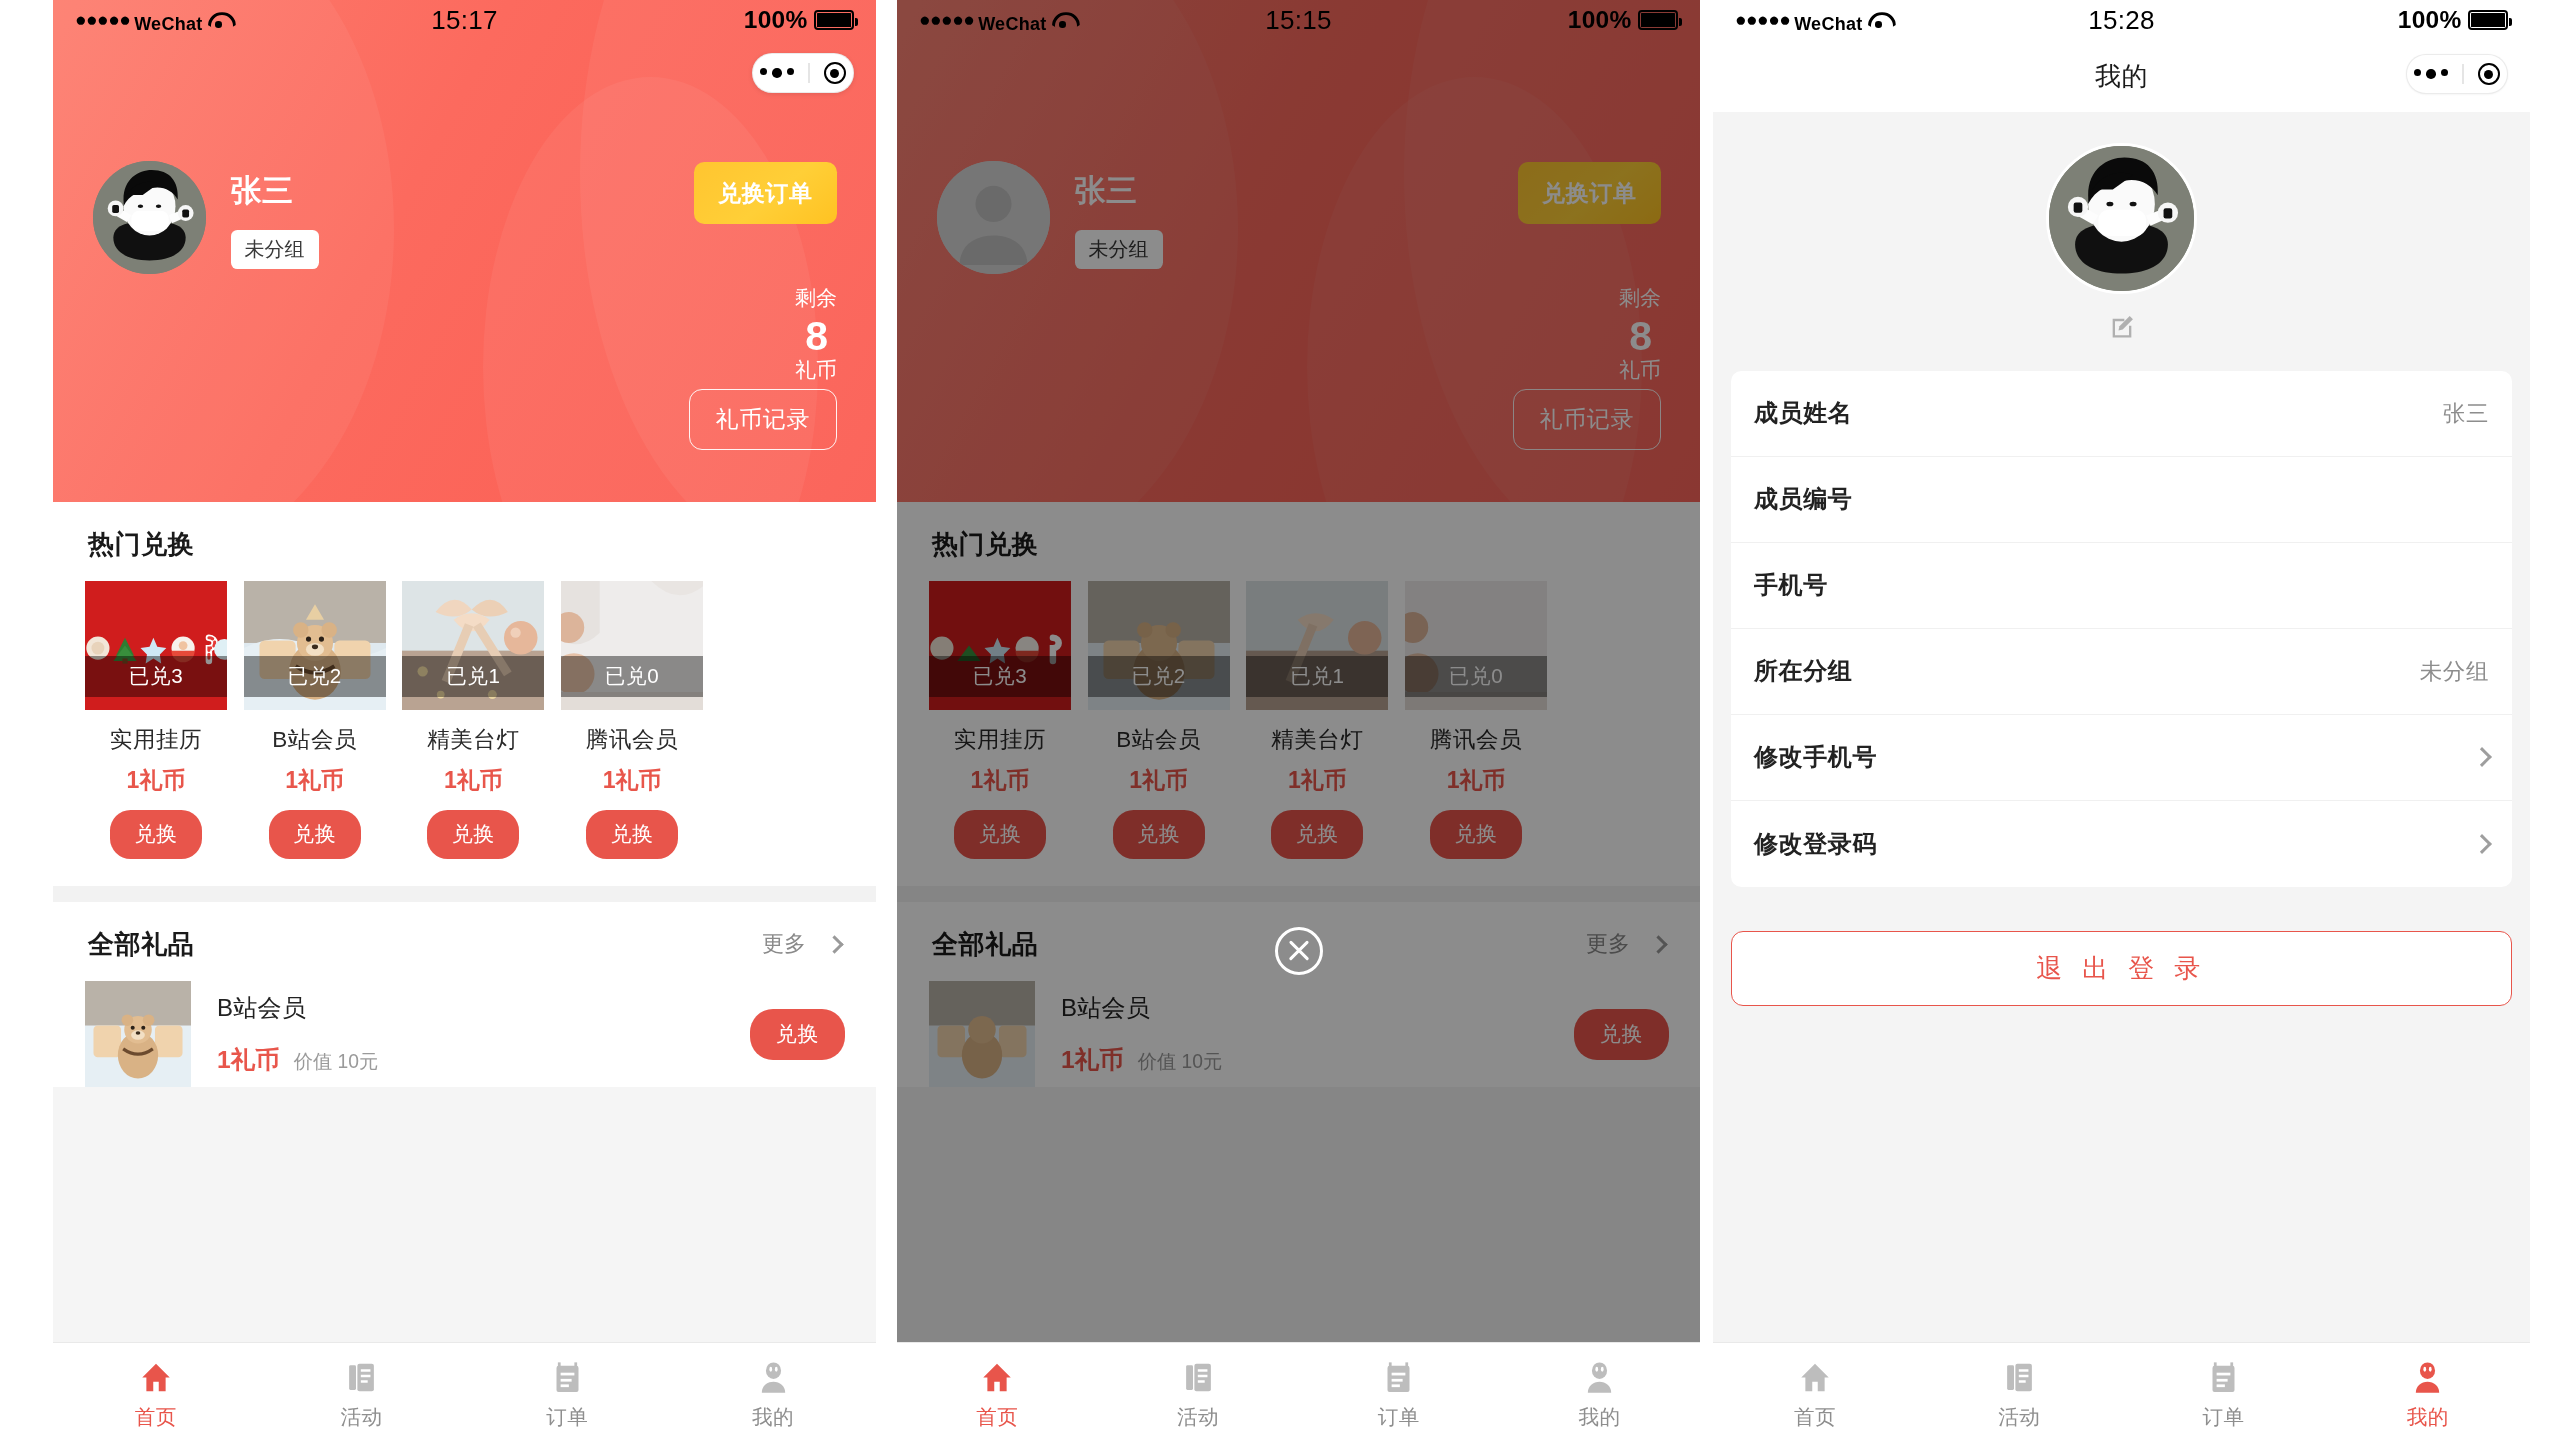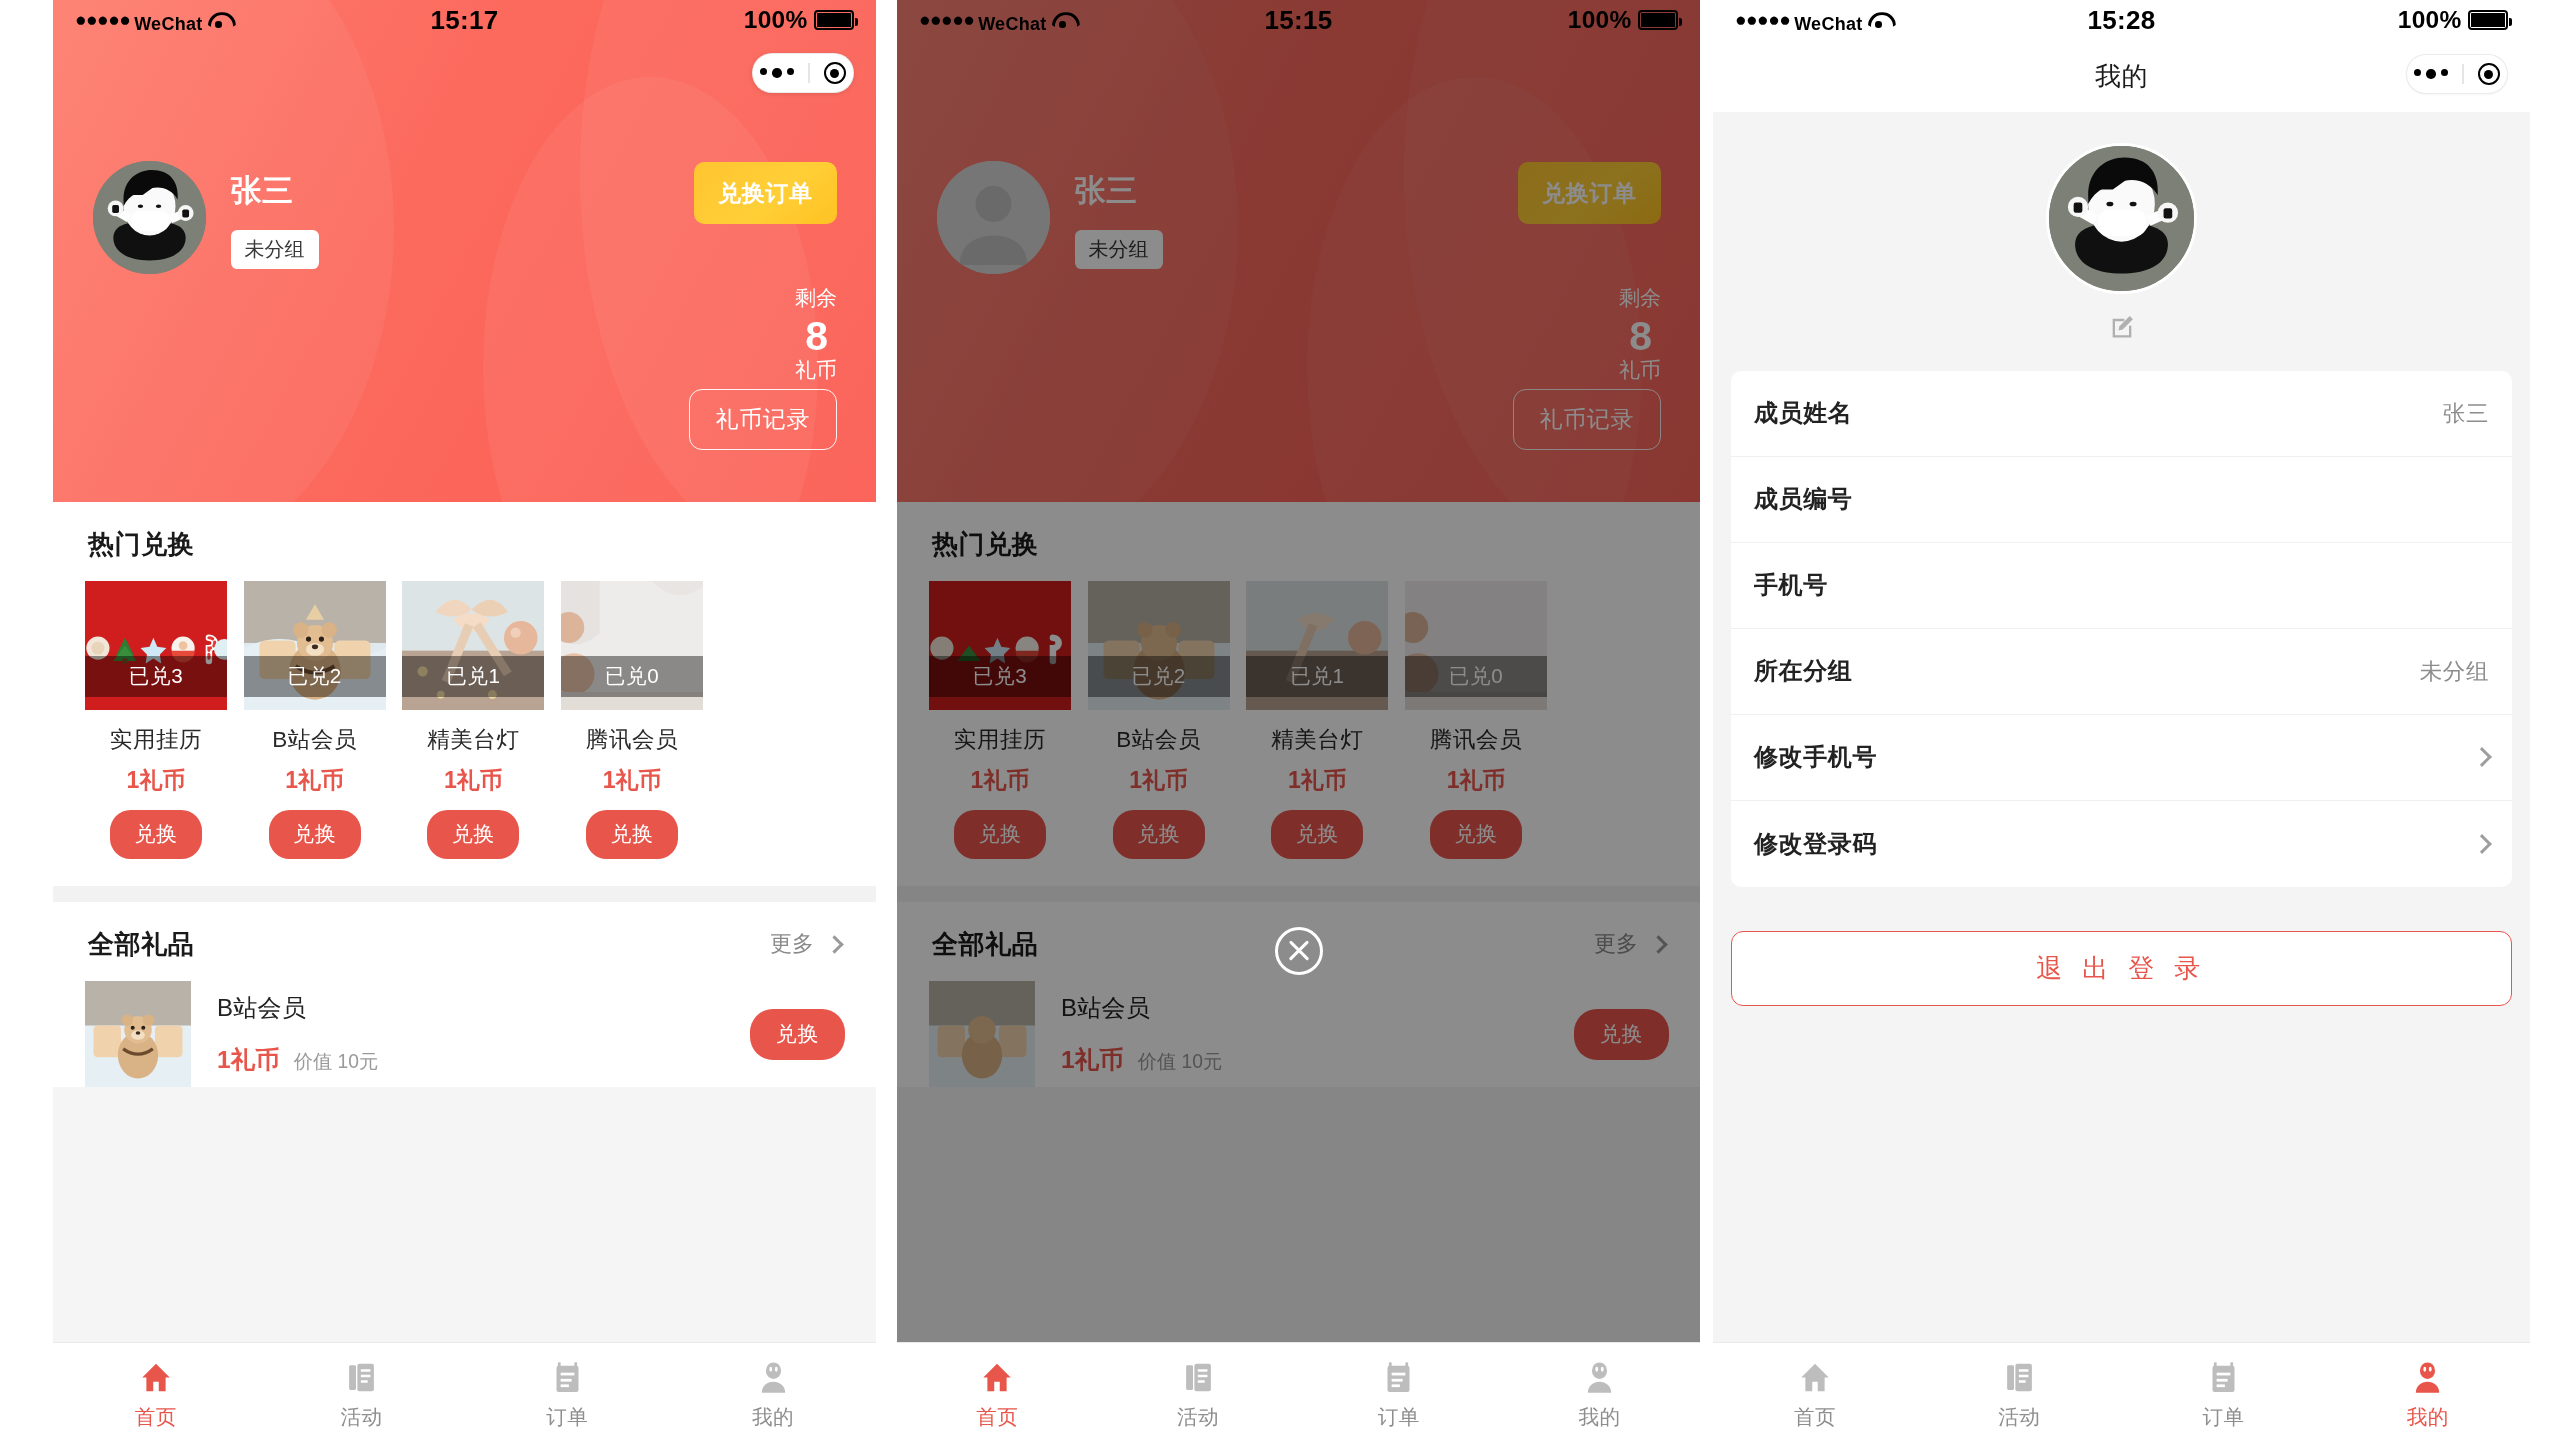--- a/index.html
+++ b/index.html
@@ -33,21 +33,21 @@
   .wifi-ic { display:inline-block; width: 22px; height: 18px; position: relative; margin-left: 1.3px; }
   .wifi-ic::before{
     content:""; position:absolute; left:0; top:1.3px; width:22px; height:22px;
     border: 3.2px solid #000; border-radius: 50%;
     clip-path: polygon(0 0, 100% 0, 100% 45%, 50% 75%, 0 45%);
   }
   .wifi-ic::after{
     content:""; position:absolute; left:7.7px; top:10.3px; width:6.4px; height:6.4px;
     background:#000; border-radius:50%;
   }
-  .sb-center { position:absolute; left:0; right:0; text-align:center; font-size: 26px; font-weight:700; pointer-events:none;}
+  .sb-center { position:absolute; left:0; right:0; text-align:center; font-size: 26px; font-weight:400; pointer-events:none;}
   .sb-right { margin-left: auto; display:flex; align-items:center; gap: 6.4px; z-index:2; }
   .batt {
     width: 40px; height: 19.3px; border: 2.6px solid #000; border-radius: 3.9px;
     position: relative; background: #000;
     background-clip: content-box; padding: 1.3px;
   }
   .batt::after{
     content:""; position:absolute; right:-6.4px; top:5.8px; width:3.9px; height:7.7px;
     background:#000; border-radius:0 1.9px 1.9px 0;
   }
@@ -118,21 +118,21 @@
     border: 1.9px solid rgba(255,255,255,.92); border-radius: 13px;
     font-size: 23px; font-weight: 500; padding: 14px 26px; cursor:pointer;
     letter-spacing:0.6px; white-space:nowrap;
   }
 
   
   .gap{ height: 16.7px; background:#f2f2f2; }
   .card{ background:#fff; }
   .sec-title{ font-size: 26px; font-weight:700; color:#1a1a1a; letter-spacing:0.6px; }
   .sec-head{ display:flex; align-items:center; padding: 24.5px 35px 19.3px; }
-  .more{ margin-left:auto; display:flex; align-items:center; gap: 14px; color:#8a8a8a; font-size: 22px; }
+  .more{ margin-left:auto; display:flex; align-items:center; gap: 22px; color:#8a8a8a; font-size: 22px; }
   .chev{ display:inline-block; width:13px;height:13px;border-right:3.2px solid #9a9a9a;border-top:3.2px solid #9a9a9a;transform:rotate(45deg); }
 
   .grid{ display:flex; gap: 16.7px; padding: 0 32px 27px; }
   .gitem{ width: 142px; }
   .gimg{ position:relative; width: 142px; height: 129px; overflow:hidden; }
   .gimg .ph{ position:absolute; inset:0; }
   .gbadge{
     position:absolute; left:0; right:0; bottom:13px; height: 41px;
     background: rgba(0,0,0,.42); color:#fff; font-size: 20.6px;
     display:flex; align-items:center; justify-content:center; letter-spacing:0.6px;

